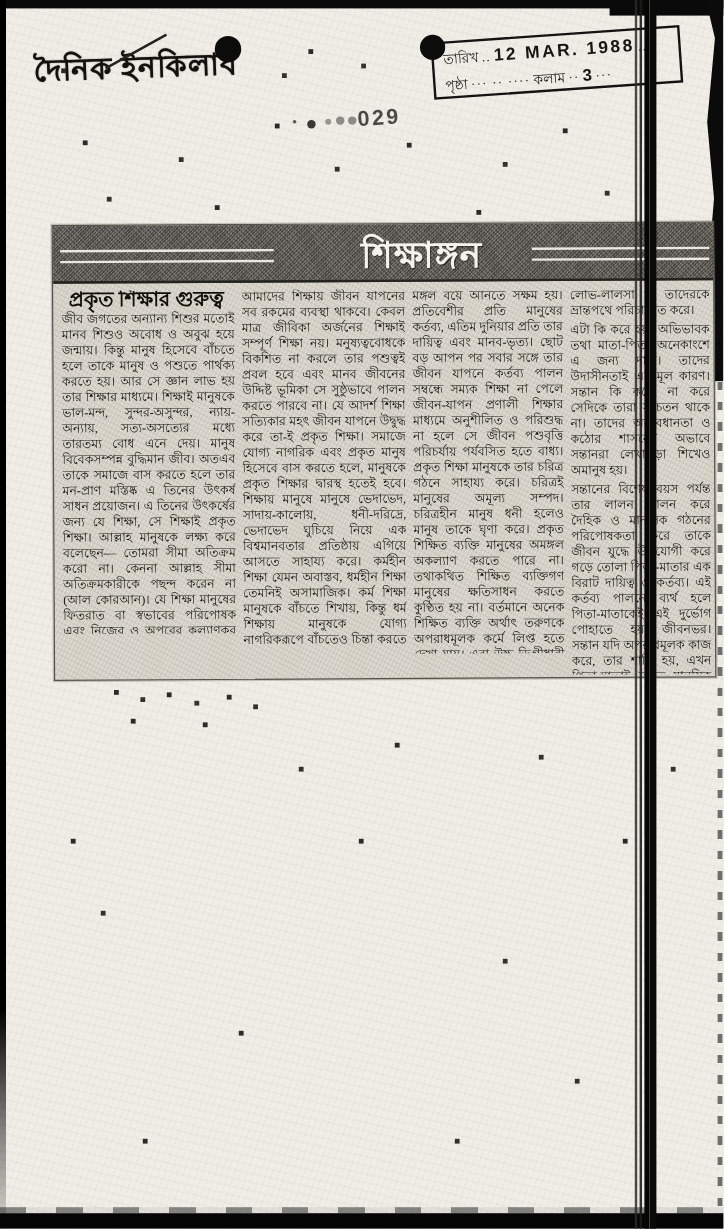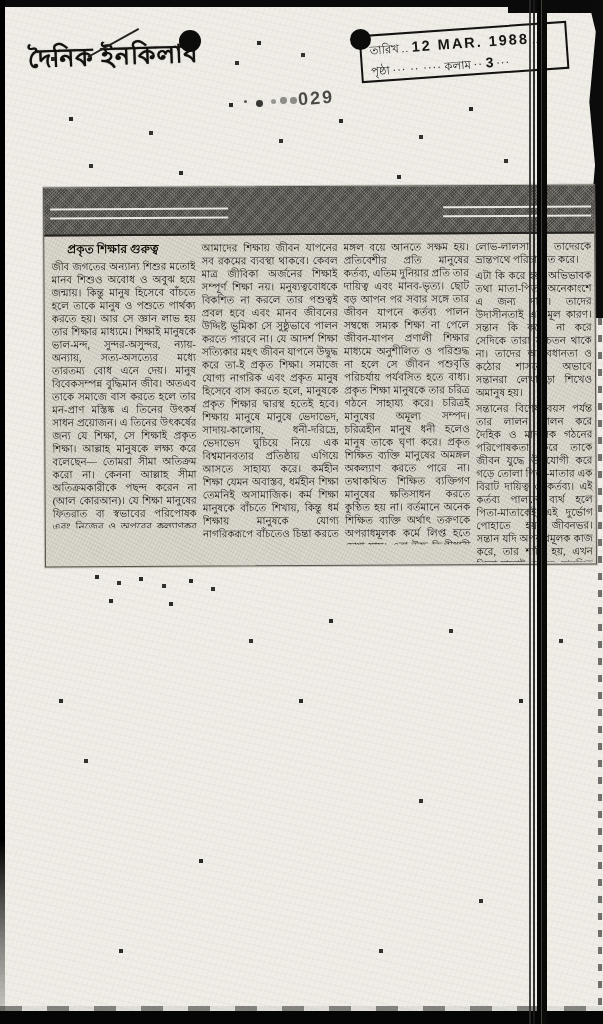--- a/index.html
+++ b/index.html
@@ -97,21 +97,21 @@
   .rule-left{left:6px;width:178px;}
   .rule-right{right:3px;width:148px;}
 
   .cols{display:flex;gap:6px;padding:6px 3px 0 7px;align-items:flex-start;}
   .col{color:#16150f;font-size:10.3px;line-height:13px;text-align:justify;overflow:hidden;position:relative;}
   .col p{margin:0 0 3px 0;}
   .col-1{width:146px;height:286px;}
   .col-2{width:138px;height:296px;}
   .col-3{width:127px;height:304px;}
   .col-4{width:118px;height:322px;}
-  .col-head{font-size:12px;font-weight:bold;margin:1px 0 4px 16px;white-space:nowrap;color:#101008;}
+  .col-head{font-size:17px;font-weight:bold;margin:1px 0 4px 6px;white-space:nowrap;color:#101008;}
   .head-slash{position:absolute;left:0;top:-2px;width:26px;height:2px;background:#1d1c18;
     transform:rotate(-55deg);transform-origin:left center;}
 
   
   .specks{position:absolute;left:0;top:0;width:2px;height:2px;background:transparent;z-index:2;
     box-shadow:
       70px 118px 0 1px #2a2a26, 150px 132px 0 1px #33322c, 230px 104px 0 1px #2a2a26,
       280px 140px 0 1px #33322c, 340px 120px 0 1px #2a2a26, 420px 136px 0 1px #33322c,
       470px 108px 0 1px #2a2a26, 505px 160px 0 1px #33322c, 180px 172px 0 1px #2a2a26,
       90px 165px 0 1px #33322c, 398px 176px 0 1px #2a2a26, 52px 58px 0 1px #2a2a26,
@@ -160,20 +160,21 @@
       <span class="st-dots">···</span>
     </div>
   </div>
 
   <div class="registry-smudge"></div>
   <div class="registry">029</div>
 
   <div class="clipping">
     <div class="banner">
       <div class="rule rule-left"></div>
+      <div class="banner-title">শিক্ষাঙ্গন</div>
       <div class="rule rule-right"></div>
     </div>
     <div class="cols">
       <div class="col col-1">
         <div class="head-slash"></div>
         <div class="col-head">প্রকৃত শিক্ষার গুরুত্ব</div>
         <p>জীব জগতের অন্যান্য শিশুর মতোই মানব শিশুও অবোধ ও অবুঝ হয়ে জন্মায়। কিন্তু মানুষ হিসেবে বাঁচতে হলে তাকে মানুষ ও পশুতে পার্থক্য করতে হয়। আর সে জ্ঞান লাভ হয় তার শিক্ষার মাধ্যমে। শিক্ষাই মানুষকে ভাল-মন্দ, সুন্দর-অসুন্দর, ন্যায়-অন্যায়, সত্য-অসত্যের মধ্যে তারতম্য বোধ এনে দেয়। মানুষ বিবেকসম্পন্ন বুদ্ধিমান জীব। অতএব তাকে সমাজে বাস করতে হলে তার মন-প্রাণ মস্তিষ্ক এ তিনের উৎকর্ষ সাধন প্রয়োজন। এ তিনের উৎকর্ষের জন্য যে শিক্ষা, সে শিক্ষাই প্রকৃত শিক্ষা। আল্লাহ মানুষকে লক্ষ্য করে বলেছেন— তোমরা সীমা অতিক্রম করো না। কেননা আল্লাহ সীমা অতিক্রমকারীকে পছন্দ করেন না (আল কোরআন)। যে শিক্ষা মানুষের ফিতরাত বা স্বভাবের পরিপোষক এবং নিজের ও অপরের কল্যাণকর তাই সবার জন্য ওয়াজিব।</p>
 
       </div>
       <div class="col col-2">

